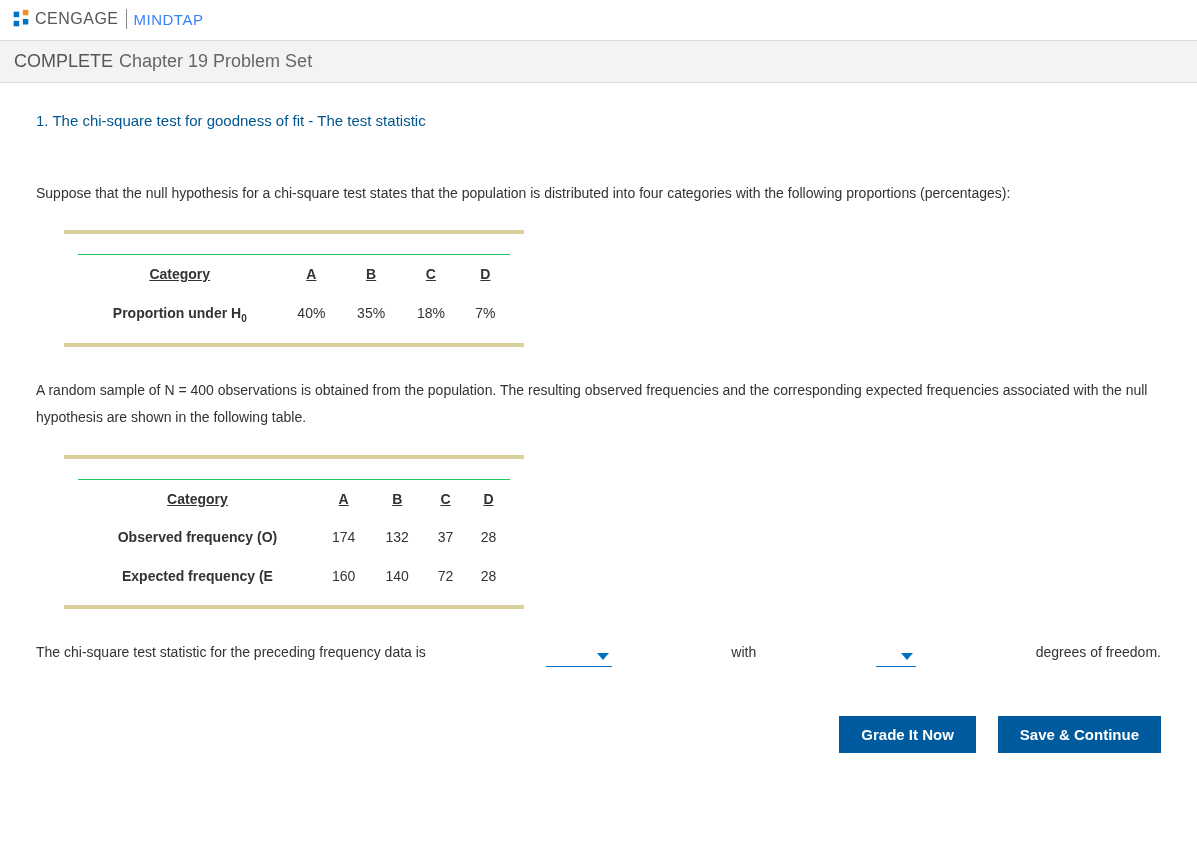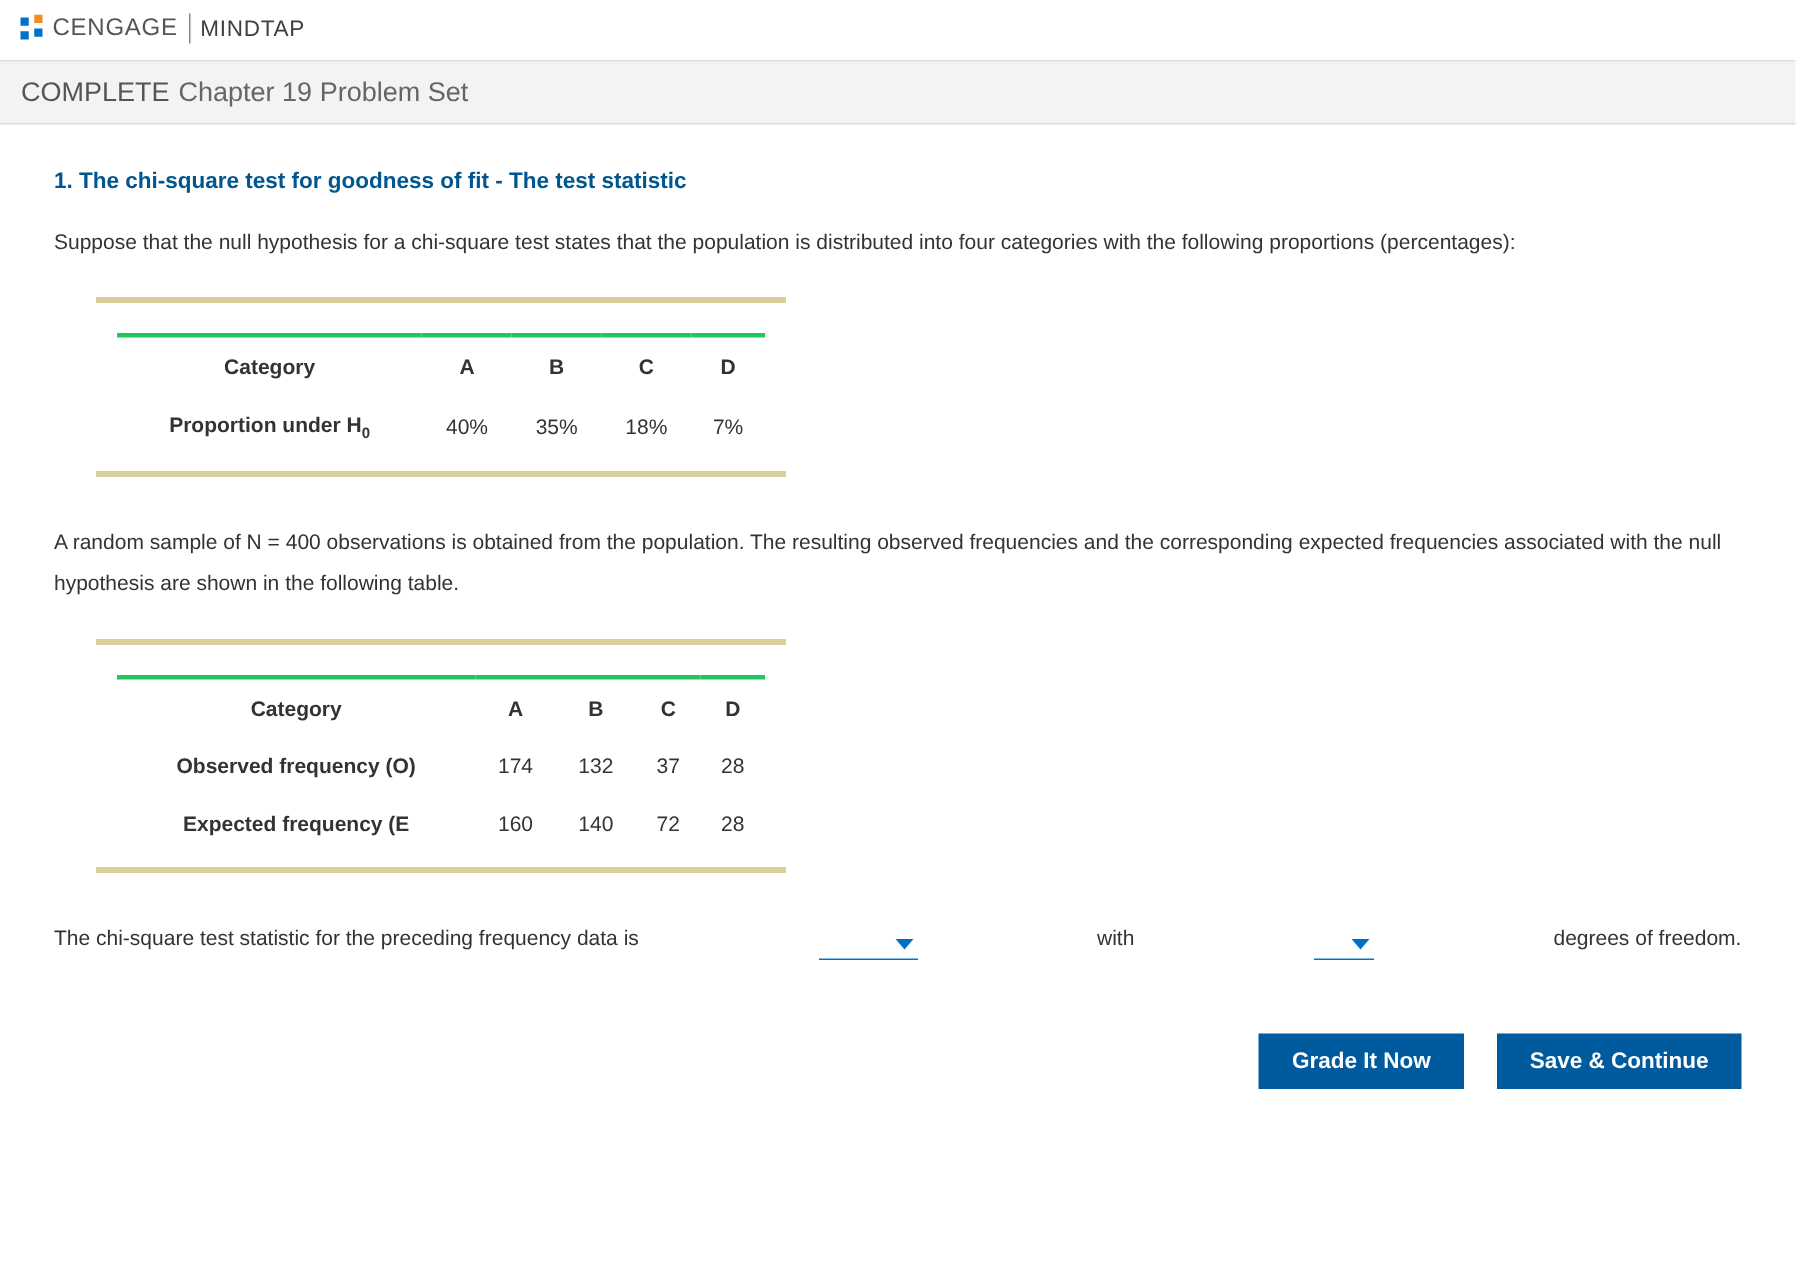--- a/index.html
+++ b/index.html
@@ -27,21 +27,21 @@
     font-weight: 500;
   }
   .brand-divider {
     width: 1px;
     height: 20px;
     background: #888;
     margin: 0 4px;
   }
   .brand-sub {
     font-size: 15px;
-    color: #404040;
+    color: #3b82f6;
     letter-spacing: 0.5px;
     font-weight: 400;
   }
   .subheader {
     background: #f3f3f3;
     border-top: 1px solid #ddd;
     border-bottom: 1px solid #ddd;
     padding: 10px 14px;
   }
   .subheader-inner {
@@ -55,23 +55,23 @@
     font-weight: 400;
     color: #555;
   }
   .content {
     padding: 24px 36px 20px 36px;
     color: #333;
     line-height: 1.9;
   }
   .question-title {
     color: #00578f;
-    font-weight: bold;
+    font-weight: normal;
     font-size: 15px;
-    margin-bottom: 12px;
+    margin-bottom: 44px;
   }
   .para {
     font-size: 14px;
     color: #333;
     margin-bottom: 24px;
   }
   .table-wrap {
     margin: 12px 0 30px 28px;
     width: 460px;
   }
@@ -95,21 +95,22 @@
   }
   table.small-table th {
     font-weight: bold;
   }
   table.small-table .rowlabel {
     text-align: center;
     font-weight: bold;
     white-space: nowrap;
   }
   table.small-table thead tr {
-    border-top: 3px solid #22c55e;
+    border-top: 1px solid #22c55e;
+    text-decoration: underline;
   }
   table.small-table thead th.rowlabel,
   table.small-table tbody td.rowlabel {
     text-align: center;
   }
   .sub0 {
     font-size: 10px;
     vertical-align: sub;
   }
   .fillwrap {

